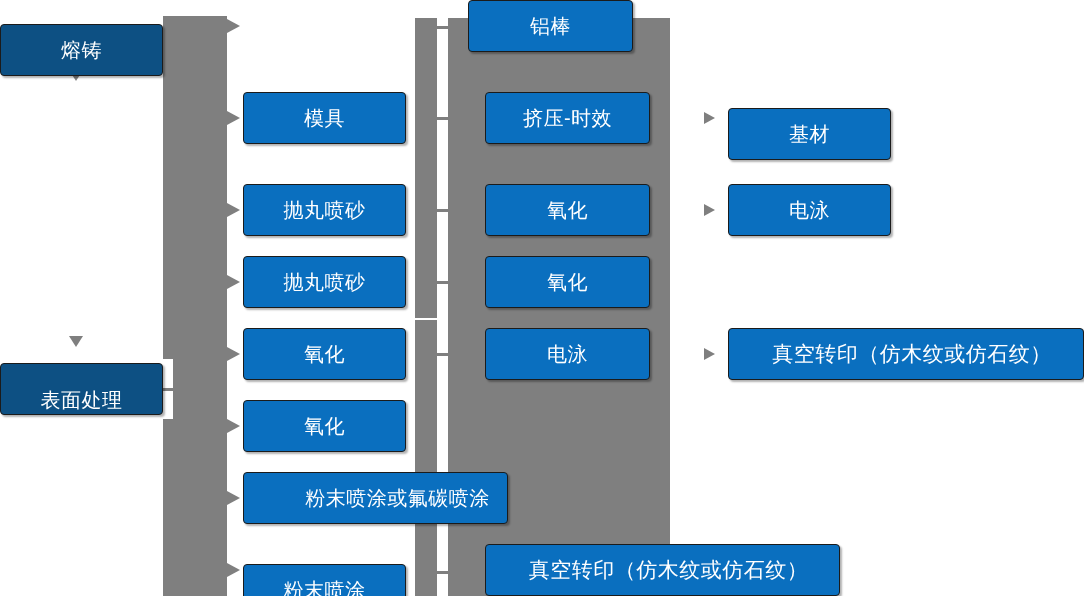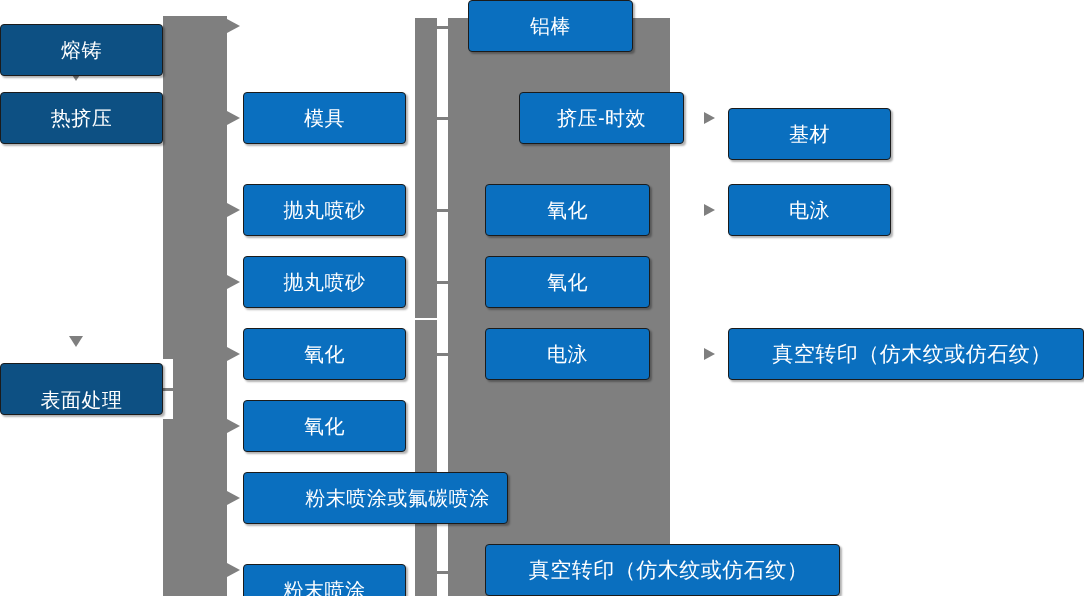--- a/index.html
+++ b/index.html
@@ -109,23 +109,20 @@
   <div class="stub" style="left:435px; top:571px; width:15px;"></div>
 
   <div class="small-arrow" style="left:704px; top:112px;"></div>
   <div class="small-arrow" style="left:704px; top:204px;"></div>
   <div class="small-arrow" style="left:704px; top:348px;"></div>
 
   <div class="node dark" style="left:0px; top:0px; width:163px; height:52px;margin-top:24px;">
     <span>熔铸</span>
   </div>
 
-  <div class="node dark" style="left:0px; top:92px; width:163px; height:52px;">
-    <span>热挤压</span>
-  </div>
 
   <div class="node dark" style="left:0px; top:363px; width:163px; height:52px;align-items:flex-end;">
     <span>表面处理</span>
   </div>
 
 
   <div class="node light" style="left:243px; top:92px; width:163px; height:52px;">
     <span>模具</span>
   </div>
 
@@ -150,21 +147,21 @@
   </div>
 
   <div class="node light" style="left:243px; top:544px; width:163px; height:52px;margin-top:20px;">
     <span>粉末喷涂</span>
   </div>
 
   <div class="node light" style="left:468px; top:0px; width:165px; height:52px;">
     <span>铝棒</span>
   </div>
 
-  <div class="node light" style="left:485px; top:92px; width:165px; height:52px;margin-left:34px;">
+  <div class="node light" style="left:485px; top:92px; width:165px; height:52px;">
     <span>挤压-时效</span>
   </div>
 
   <div class="node light" style="left:485px; top:184px; width:165px; height:52px;">
     <span>氧化</span>
   </div>
 
   <div class="node light" style="left:485px; top:256px; width:165px; height:52px;">
     <span>氧化</span>
   </div>

